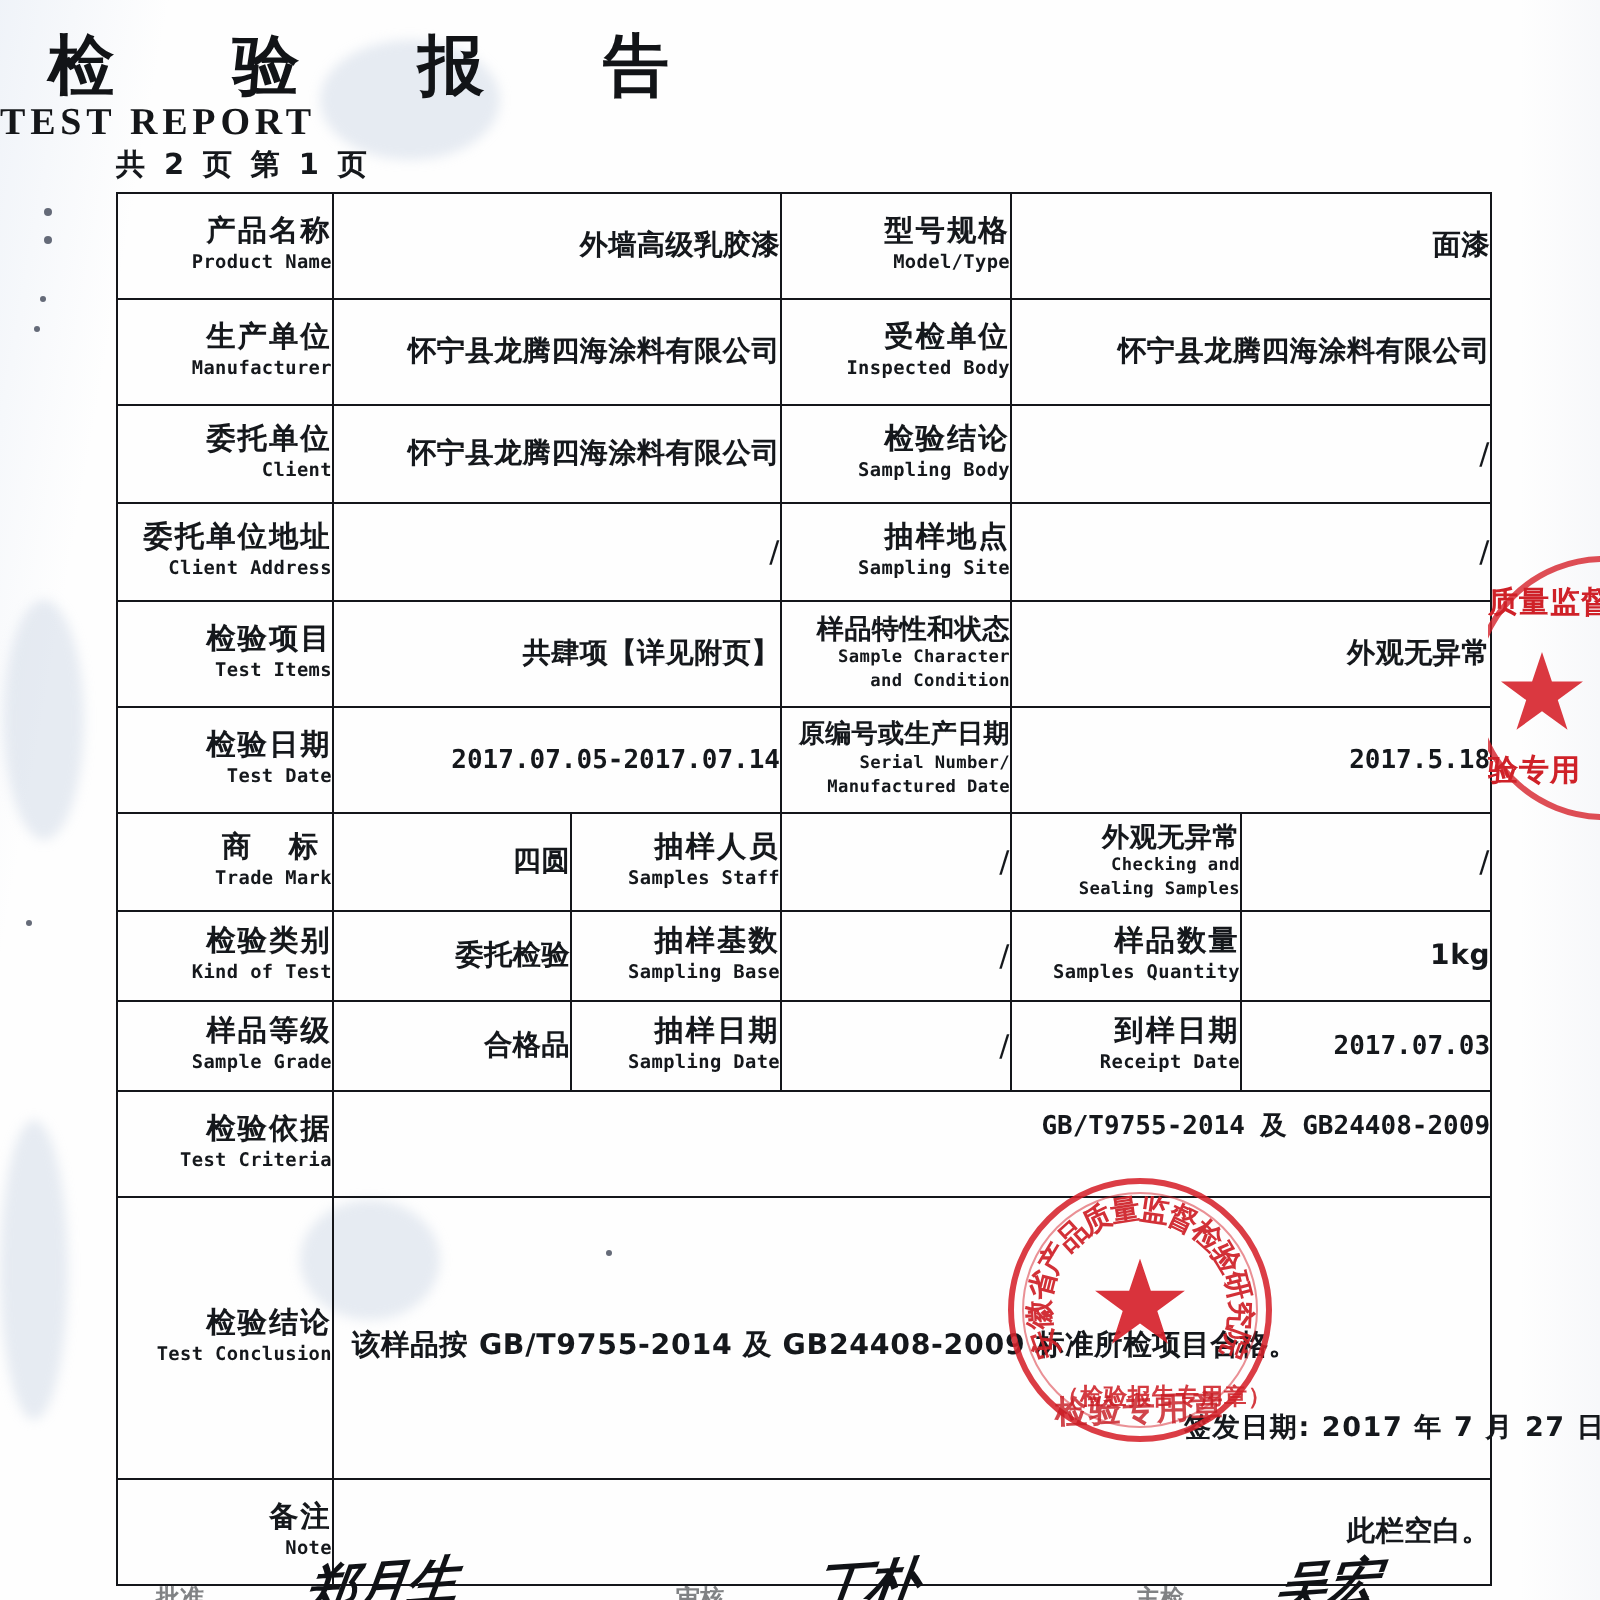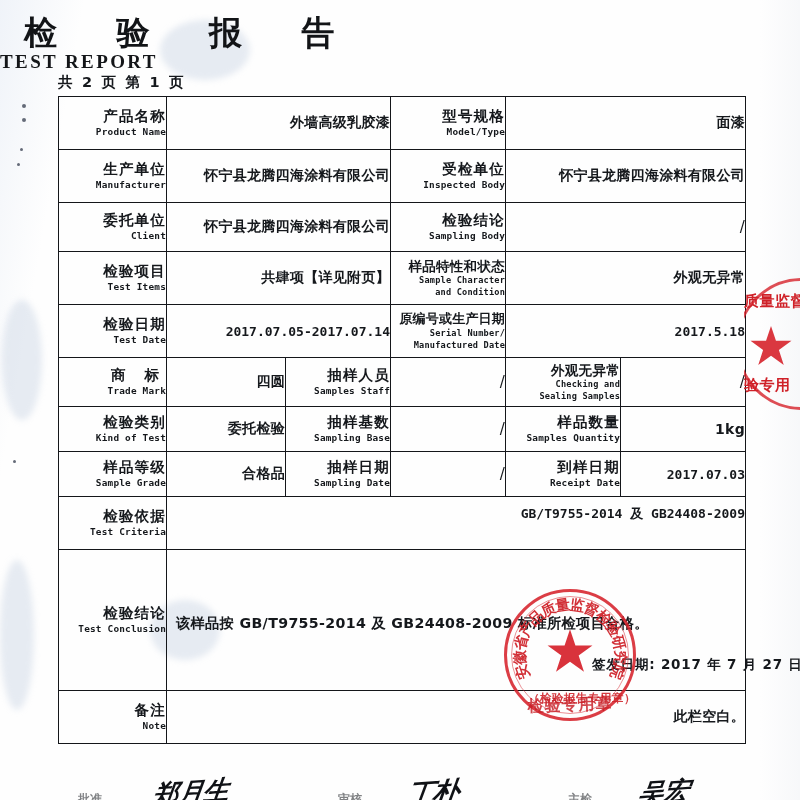--- a/index.html
+++ b/index.html
@@ -376,20 +376,32 @@
       <div class="en">Client</div>
     </td>
     <td class="val" colspan="2" style="height:48px">怀宁县龙腾四海涂料有限公司</td>
     <td class="lab">
       <div class="cn">检验结论</div>
       <div class="en">Sampling Body</div>
     </td>
     <td class="val slash" colspan="2">/</td>
   </tr>
 
+  <tr>
+    <td class="lab">
+      <div class="cn">委托单位地址</div>
+      <div class="en">Client Address</div>
+    </td>
+    <td class="val slash" colspan="2" style="height:48px">/</td>
+    <td class="lab">
+      <div class="cn">抽样地点</div>
+      <div class="en">Sampling Site</div>
+    </td>
+    <td class="val slash" colspan="2">/</td>
+  </tr>
 
   <tr>
     <td class="lab">
       <div class="cn">检验项目</div>
       <div class="en">Test Items</div>
     </td>
     <td class="val" colspan="2" style="height:52px">共肆项【详见附页】</td>
     <td class="lab">
       <div class="cn" style="letter-spacing:.3px;font-size:13.5px">样品特性和状态</div>
       <div class="en small">Sample Character</div>

